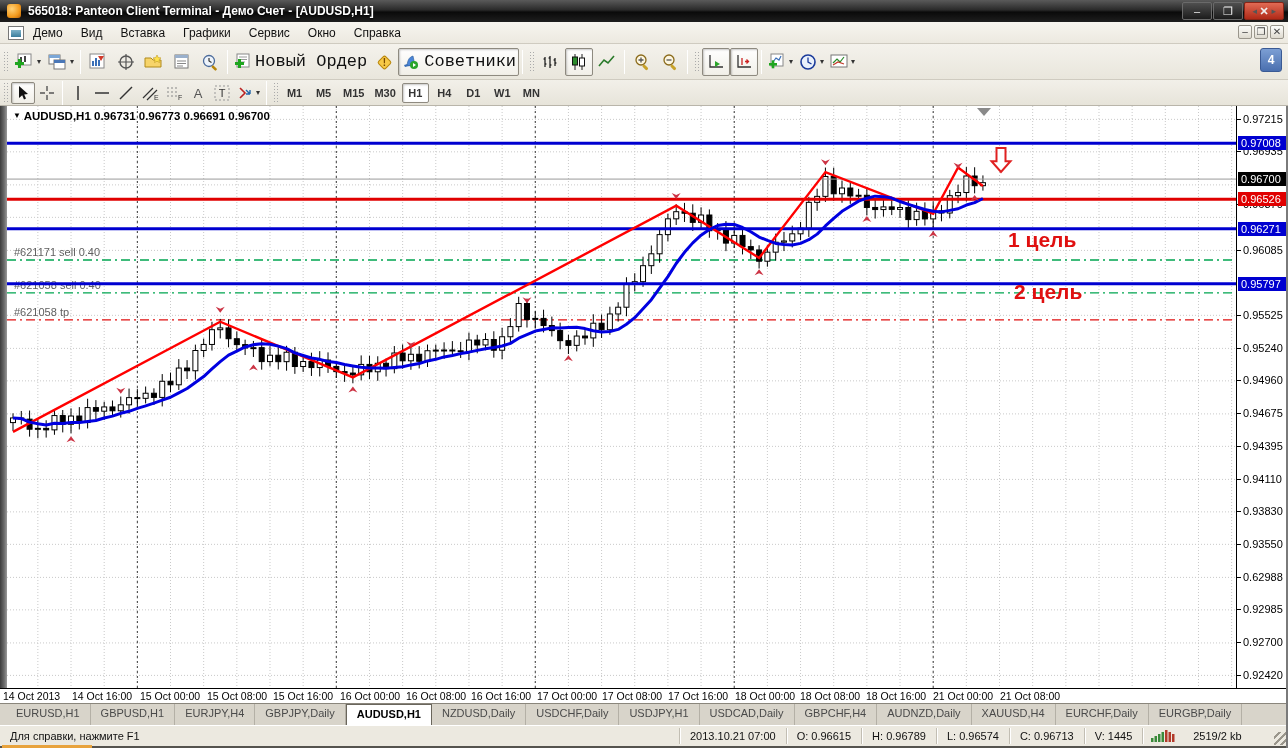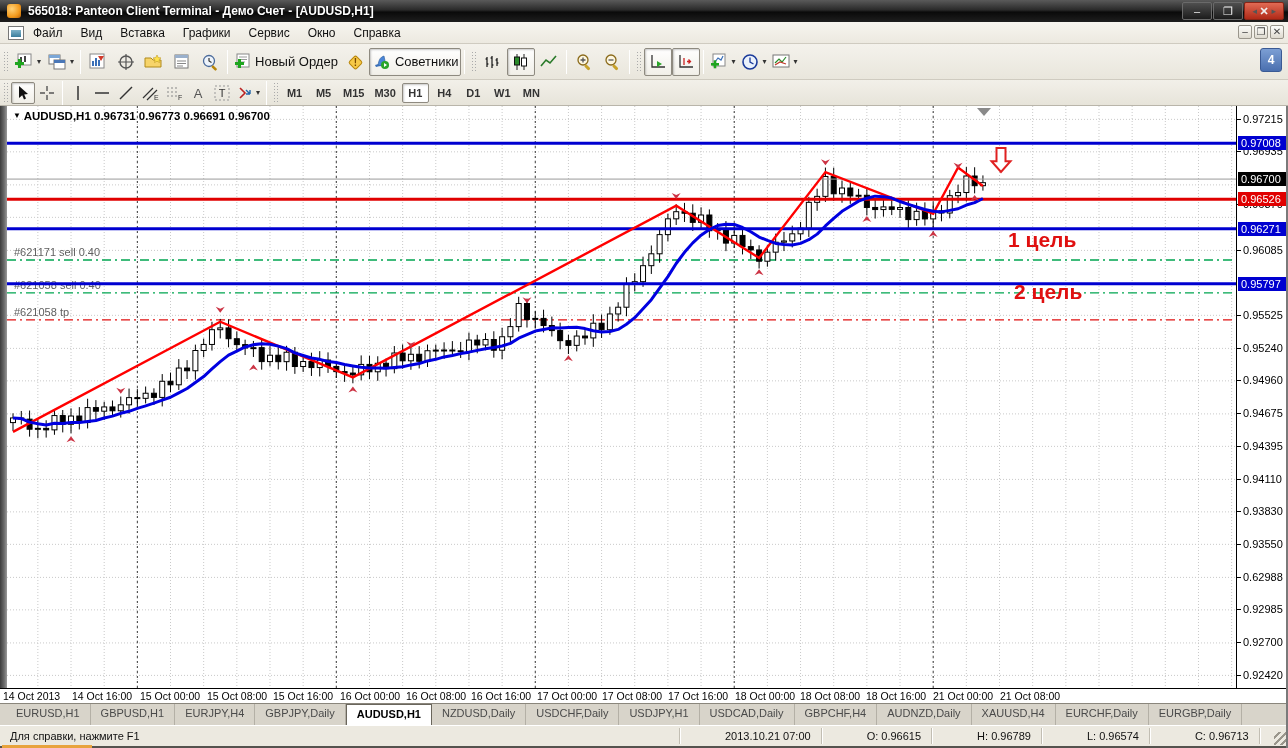--- a/index.html
+++ b/index.html
@@ -37,21 +37,21 @@
   .toolbar2 { position:absolute; left:0; top:80px; width:1288px; height:26px;
     background:linear-gradient(#f2f0e9,#e7e4da); border-bottom:1px solid #b9b5aa; display:flex; align-items:center; }
   .grip { width:5px; height:22px; margin:0 3px;
     background-image:radial-gradient(circle,#aaa 35%, transparent 40%); background-size:3px 3px; }
   .sep { width:1px; height:24px; background:#c2beb3; border-right:1px solid #fff; margin:0 3px; }
   .tb-btn { height:28px; min-width:28px; display:flex; align-items:center; justify-content:center;
     border:1px solid transparent; border-radius:2px; padding:0 2px; gap:3px; }
   .toolbar2 .tb-btn { height:22px; min-width:24px; }
   .tb-btn.pressed { background:linear-gradient(#ffffff,#f1efe8); border:1px solid #8e8a80;
     box-shadow:inset 1px 1px 2px rgba(0,0,0,.22);align-items:center; }
-  .tb-btn .lbl { font-size:13px; color:#111; white-space:nowrap; }
+  .tb-btn .lbl { font-size:17px; color:#111; white-space:nowrap;font-family:Liberation Mono, monospace; }
   .tb-btn .dd { font-size:8px; color:#333; }
   .tf-btn { height:20px; min-width:27px; text-align:center; font-size:11px; font-weight:bold; color:#333;
     line-height:18px; border:1px solid transparent; border-radius:2px; padding:0 3px; }
   .tf-btn.active { background:#fff; border:1px solid #8e8a80; box-shadow:inset 1px 1px 2px rgba(0,0,0,.22); }
   .badge4 { position:absolute; right:6px; top:48px; width:22px; height:24px; background:linear-gradient(#7c9fd4,#4a6faf);
     border:1px solid #3a5a94; border-radius:3px; color:#fff; font-size:12px; font-weight:bold;
     text-align:center; line-height:22px; }
 
   
   .chart-region { position:absolute; left:0; top:106px; width:1288px; height:582px; background:#fff; }
@@ -77,21 +77,21 @@
   
   .tabbar { position:absolute; left:0; top:703px; width:1288px; height:22px; background:#D8D4CA;
     border-top:1px solid #8a867c; display:flex; align-items:flex-end; }
   .tab { height:21px; padding:3px 10px 16px; font-size:11px; color:#4a4a4a; white-space:nowrap;
     border-right:1px solid #b4b0a6; }
   .tab.active { background:#fff; color:#000; border:1px solid #6a665c; border-bottom:none; font-weight:bold; }
   .tab-arrows { position:absolute; right:6px; top:6px; font-size:9px; color:#555; letter-spacing:6px; }
 
   
   .statusbar { position:absolute; left:0; top:725px; width:1288px; height:21px; background:#ECE9E0;
-    border-top:1px solid #fff; display:flex; align-items:center; font-size:11px; color:#111;gap:35px; }
+    border-top:1px solid #fff; display:flex; align-items:center; font-size:11px; color:#111; }
   .status-cell { padding:0 10px; border-right:1px solid #c2beb3; box-shadow:1px 0 0 #fff; height:16px; line-height:16px; white-space:nowrap; }
   .status-help { flex:0 0 680px; }
   .conn-icon { display:inline-block; margin:0 8px; }
   .resize-grip { position:absolute; right:1px; bottom:1px; width:13px; height:13px;
     background:repeating-linear-gradient(135deg, transparent 0 3px, #9a968c 3px 5px); }
   .bottom-strip { position:absolute; left:0; top:746px; width:1288px; height:2px; background:#55534e; }
   .taskbar-peek { position:absolute; left:2px; top:745px; width:90px; height:3px; background:#e8a33d; }
 </style>
 </head>
 <body>
@@ -104,21 +104,21 @@
     <div class="win-btns">
       <div class="win-btn">–</div>
       <div class="win-btn">❐</div>
       <div class="win-btn close">✕</div>
     </div>
   </div>
 
   <div class="menubar">
     <div class="doc-icon"></div>
     <div id="menu-items" style="display:flex;">
-        <div class="menu-item">Файл</div>
+        <div class="menu-item">Демо</div>
         <div class="menu-item">Вид</div>
         <div class="menu-item">Вставка</div>
         <div class="menu-item">Графики</div>
         <div class="menu-item">Сервис</div>
         <div class="menu-item">Окно</div>
         <div class="menu-item">Справка</div>
       </div>
     <div class="mdi-btns">
       <div class="mdi-btn">–</div>
       <div class="mdi-btn">❐</div>

